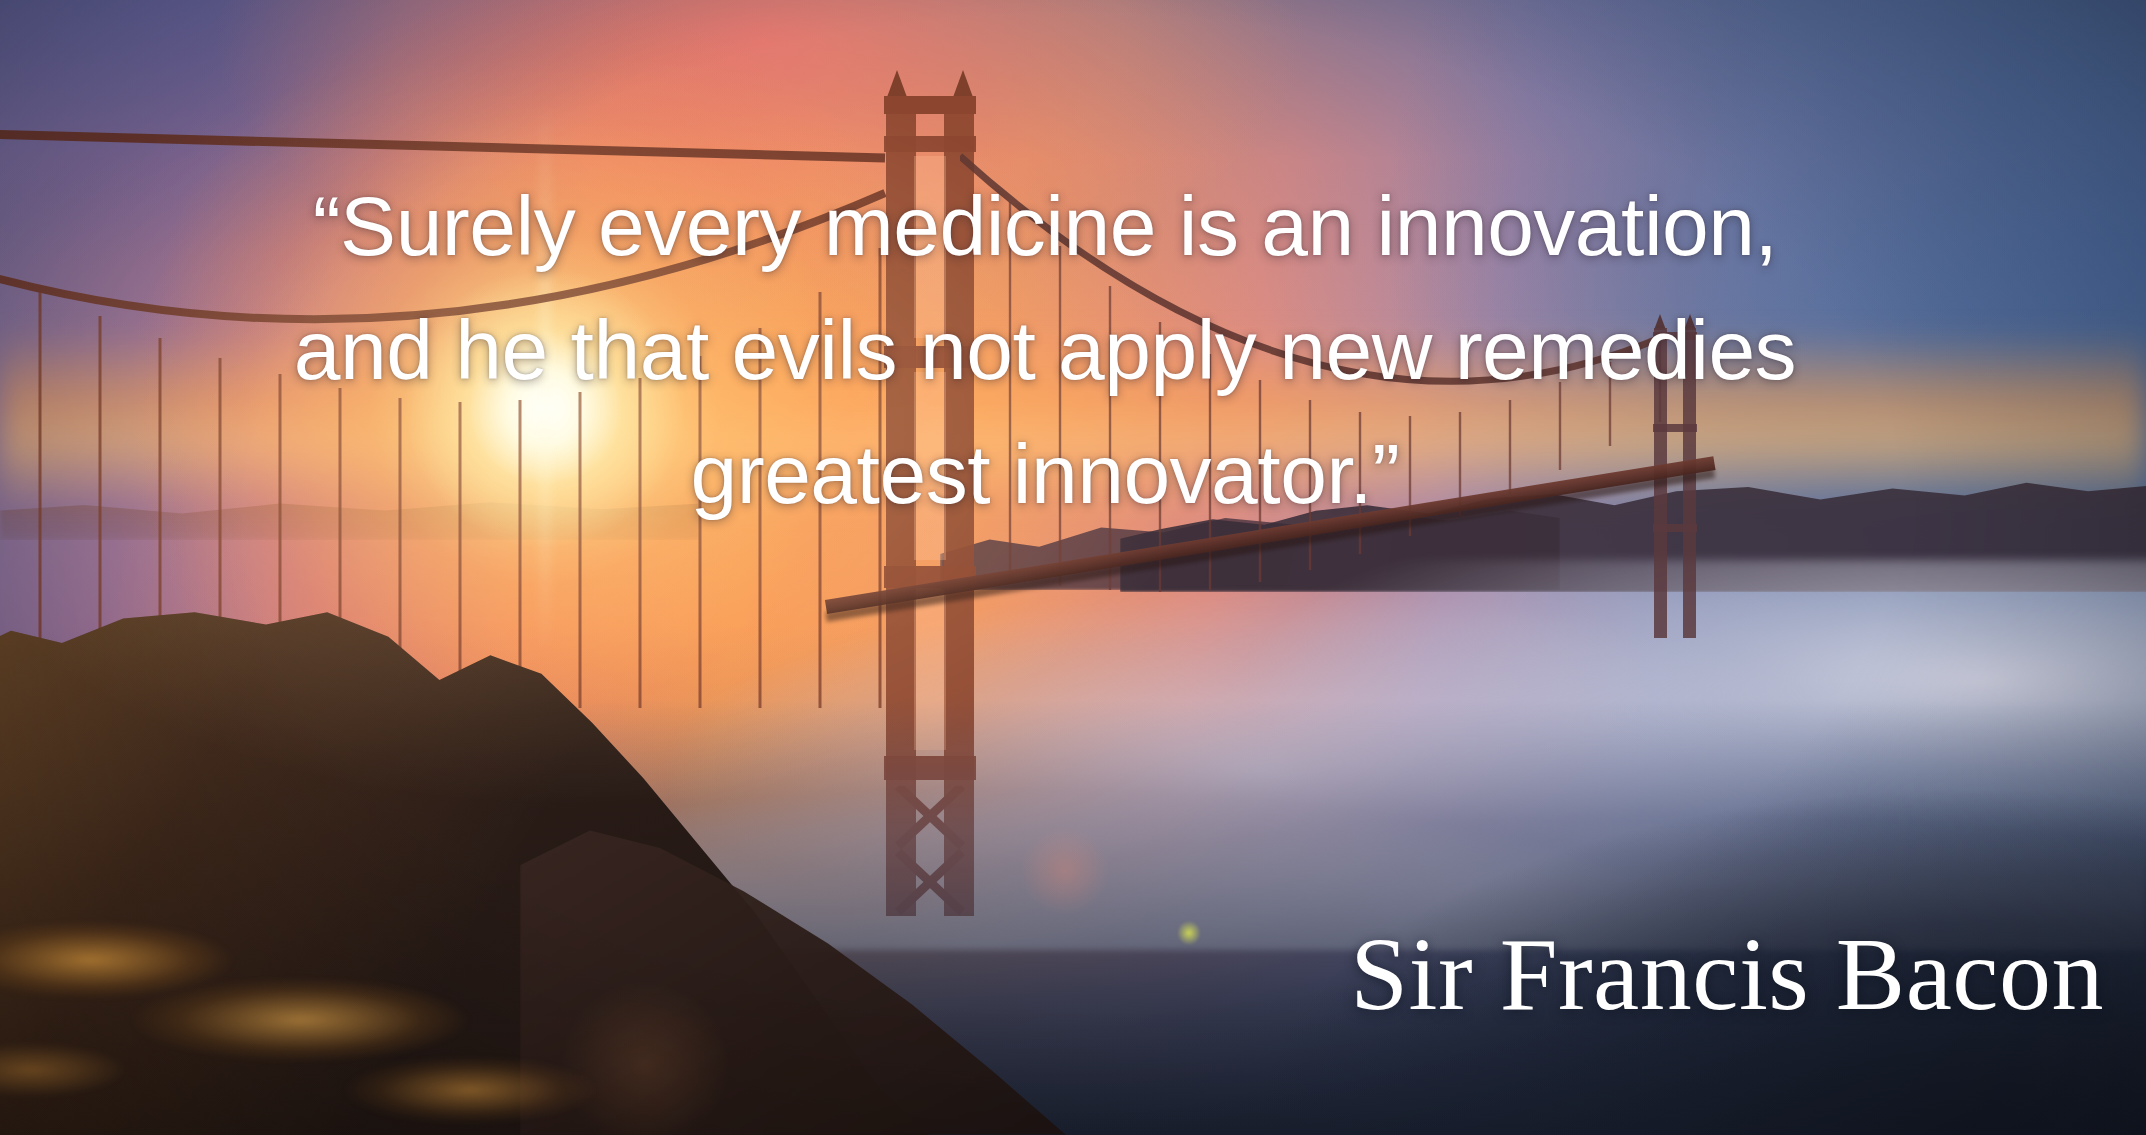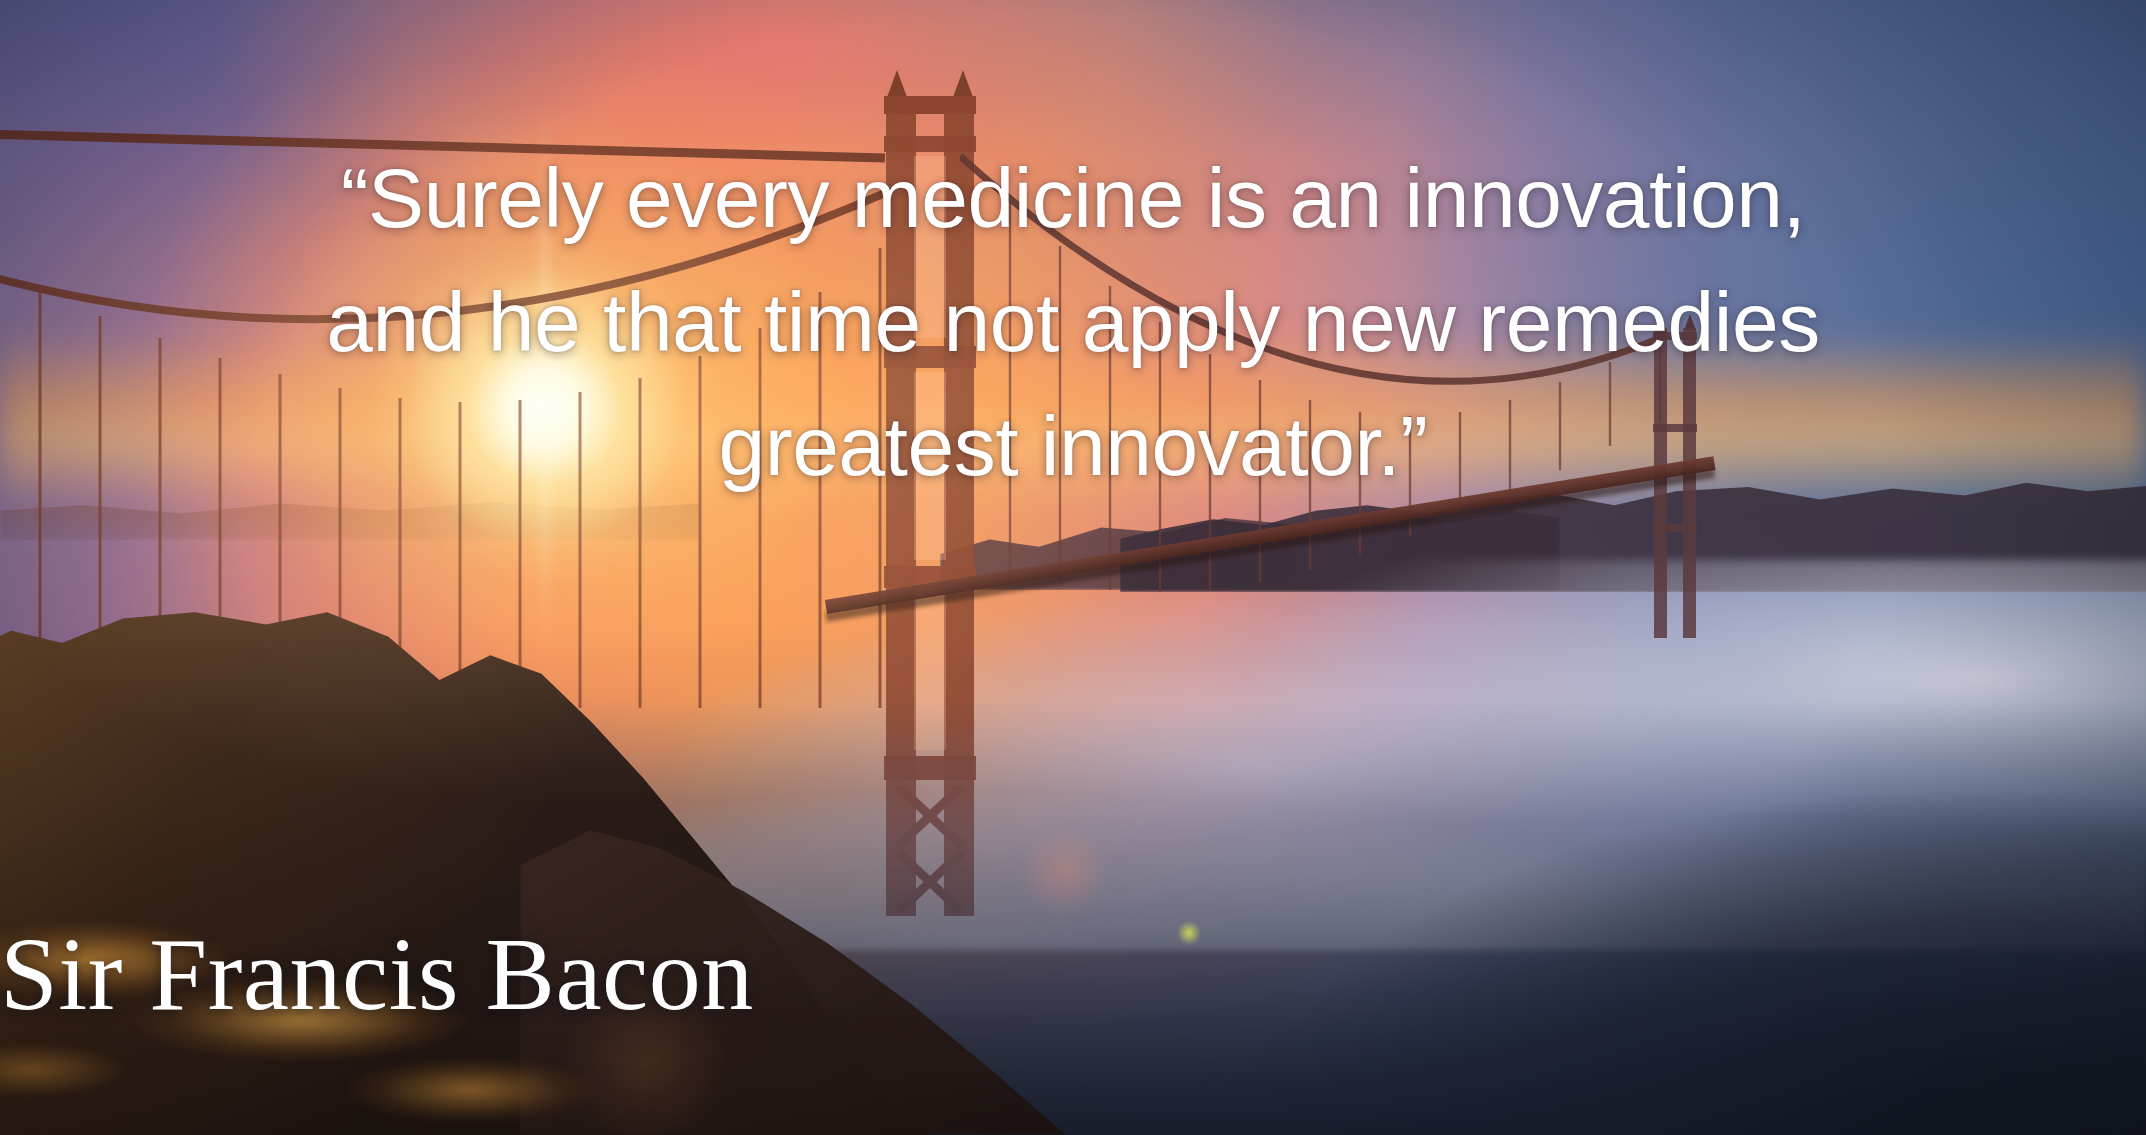--- a/index.html
+++ b/index.html
@@ -209,36 +209,35 @@
     mix-blend-mode:screen;
   }
   .vignette{
     position:absolute;inset:0;
     background:radial-gradient(ellipse 1500px 900px at 50% 45%,
       rgba(0,0,0,0) 55%, rgba(0,0,0,.22) 82%, rgba(0,0,0,.40) 100%);
   }
 
   
   .quote-block{
-    position:absolute;left:0;top:136px;width:2090px;
+    position:absolute;left:0;top:164px;width:2090px;
     text-align:center;
     color:#ffffff;
     font-family:"Liberation Sans",sans-serif;
     font-size:84px;
     line-height:124px;
     letter-spacing:-0.5px;
     text-shadow:0 2px 10px rgba(40,30,40,.42), 0 0 3px rgba(60,40,50,.30);
     white-space:nowrap;
-    margin-left:28px;
   }
   .quote-line{display:block;}
 
   .attribution{
     position:absolute;left:0;top:918px;width:2104px;
-    text-align:left;
+    text-align:right;
     color:#ffffff;
     font-family:"Liberation Serif",serif;
     font-size:104px;
     line-height:112px;
     letter-spacing:0.5px;
     text-shadow:0 2px 12px rgba(10,14,26,.55);
     white-space:nowrap;
   }
 </style>
 </head>
@@ -355,19 +354,19 @@
 
     <div class="flare1"></div>
     <div class="flare2"></div>
     <div class="flare3"></div>
     <div class="glow-overlay"></div>
     <div class="vignette"></div>
   </div>
 
   <div class="quote-block">
     <span class="quote-line">“Surely every medicine is an innovation,</span>
-    <span class="quote-line">and he that time not apply new remedies</span>
+    <span class="quote-line">and he that evils not apply new remedies</span>
     <span class="quote-line">greatest innovator.”</span>
   </div>
 
   <div class="attribution">Sir Francis Bacon</div>
 
 </div>
 
 </body></html>

